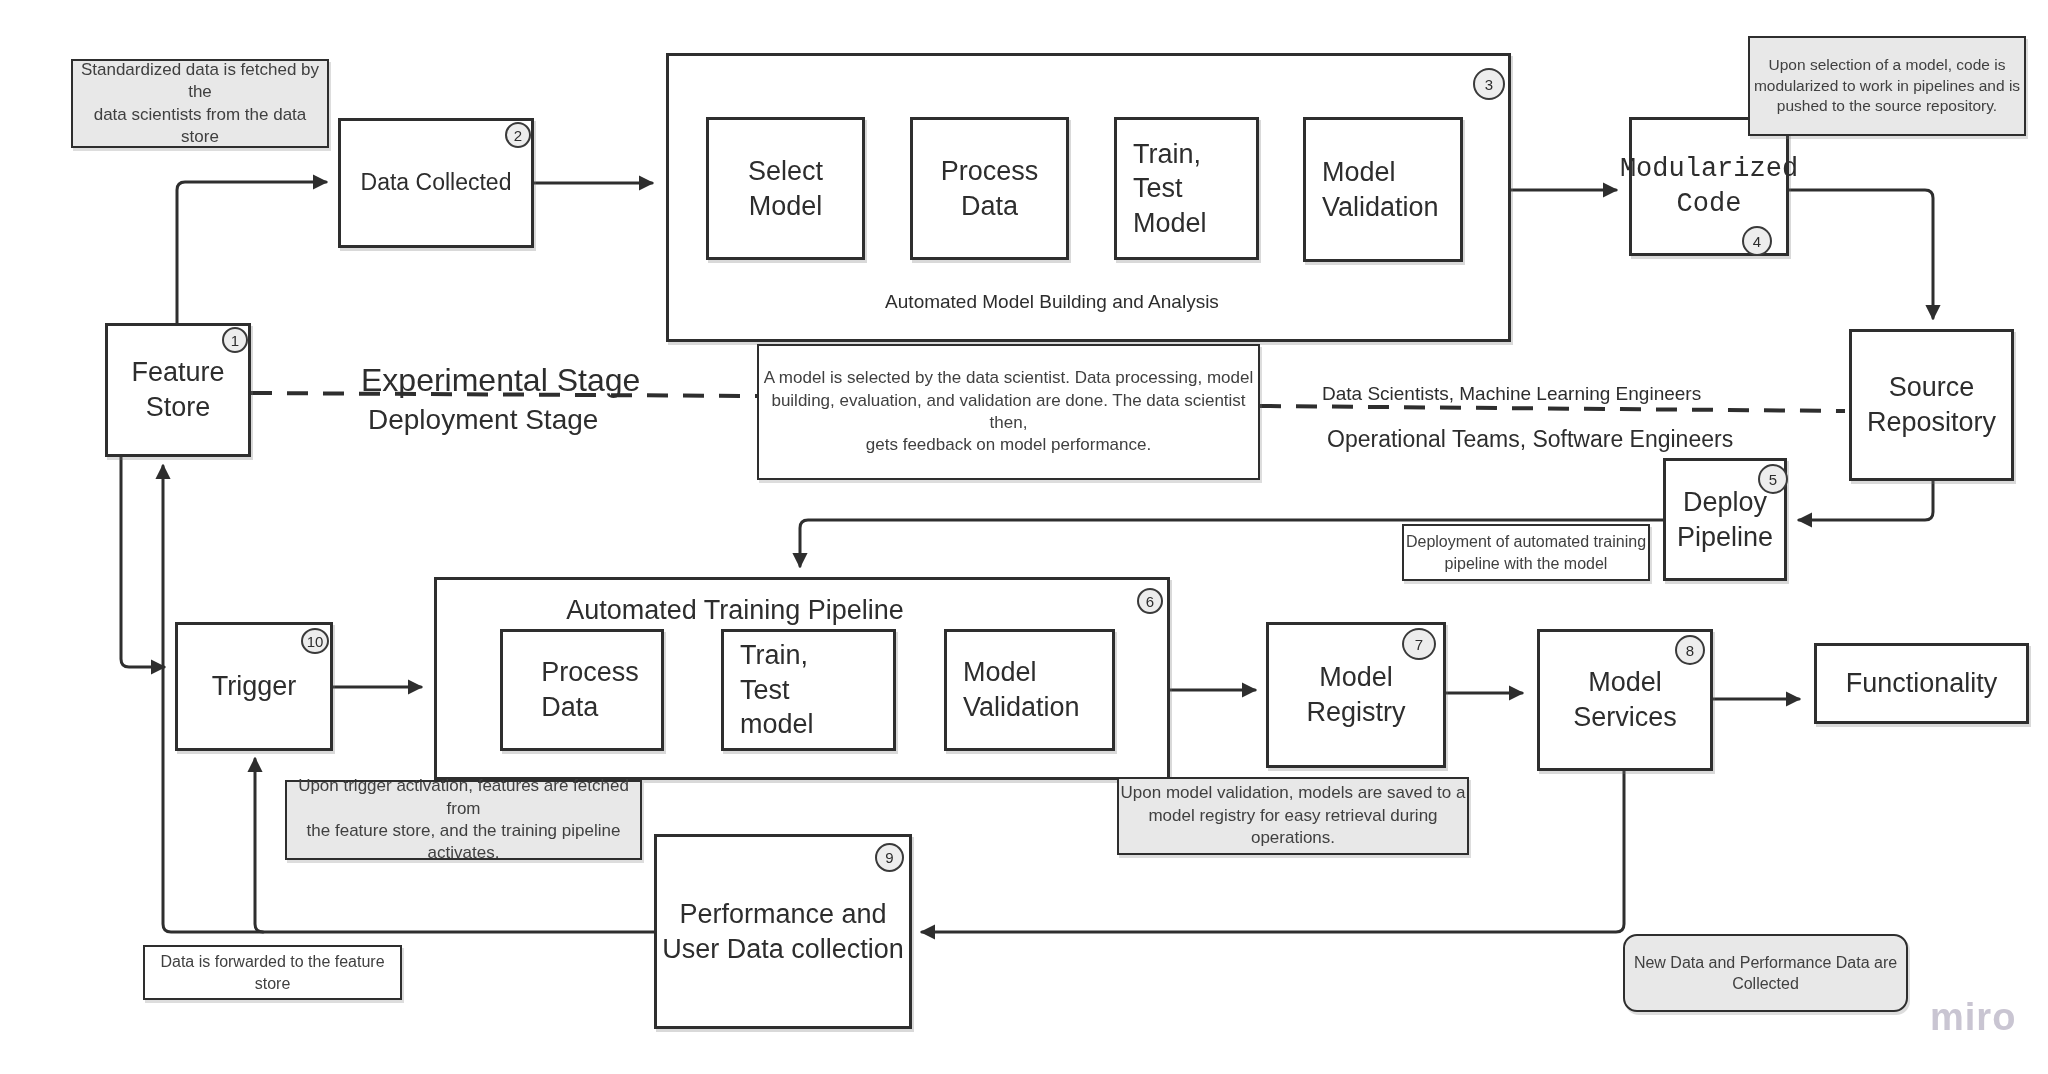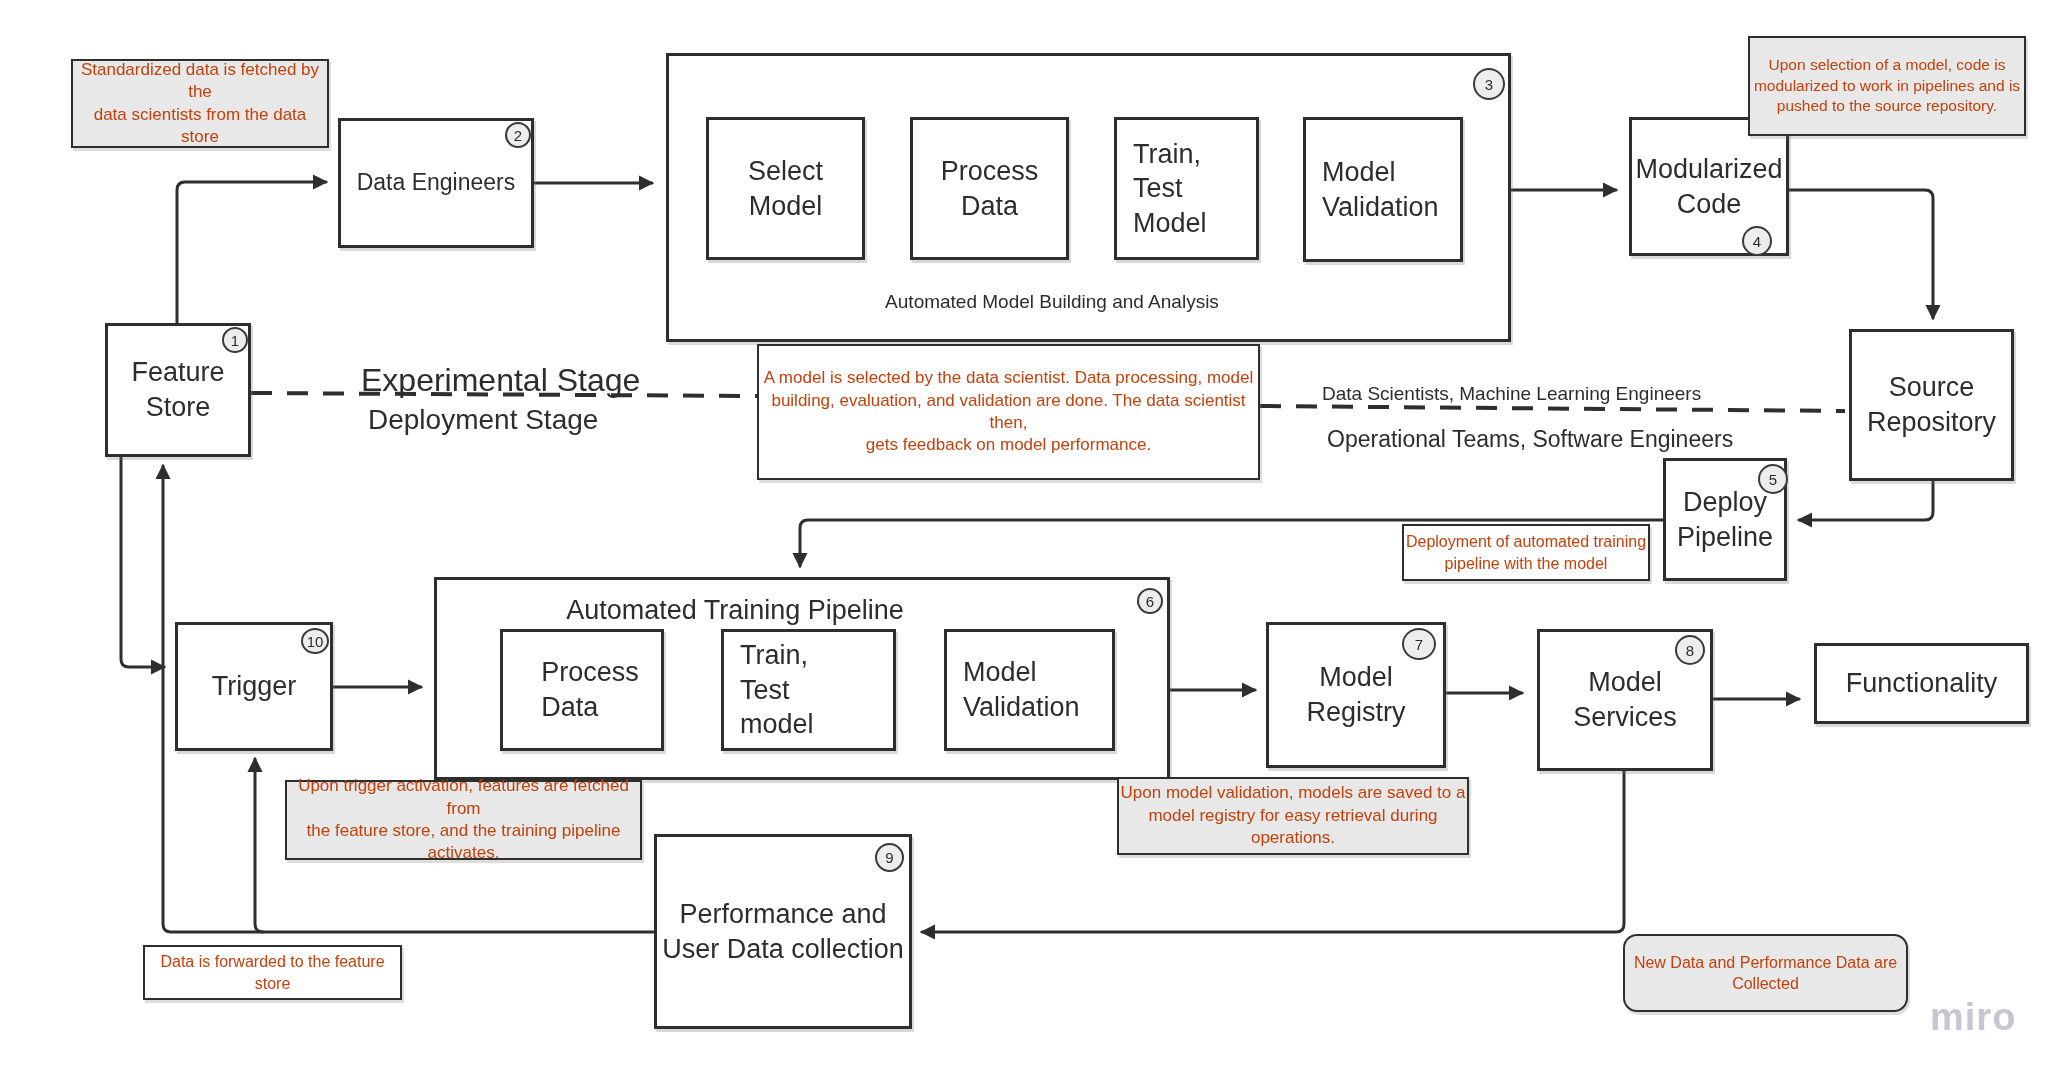--- a/index.html
+++ b/index.html
@@ -10,21 +10,21 @@
         box-shadow:2px 3px 0 rgba(120,120,120,0.28);
         display:flex;align-items:center;justify-content:center;box-sizing:border-box;}
   .node .lbl{font-size:27px;line-height:1.28;text-align:center;white-space:pre-line;color:#2d2d2d;}
   .node.left-text{justify-content:flex-start;}
   .node.left-text .lbl{text-align:left;padding-left:16px;}
   .container-box{position:absolute;background:#ffffff;border:3px solid #2e2e2e;
         box-shadow:2px 3px 0 rgba(120,120,120,0.28);box-sizing:border-box;}
   .note{position:absolute;border:2.5px solid #2e2e2e;box-sizing:border-box;
         display:flex;align-items:center;justify-content:center;text-align:center;
         box-shadow:2px 3px 0 rgba(120,120,120,0.25);}
-  .note .txt{white-space:pre-line;font-size:17px;line-height:1.32;color:#c2410c;}
+  .note .txt{white-space:pre-line;font-size:17px;line-height:1.32;color:#404040;}
   .note.gray{background:#e8e8e8;}
   .note.white{background:#ffffff;}
   .badge{position:absolute;background:#ededed;border:2px solid #3a3a3a;border-radius:50%;
          display:flex;align-items:center;justify-content:center;
          font-size:15px;color:#2d2d2d;box-sizing:border-box;z-index:5;}
   .floating-label{position:absolute;white-space:pre;color:#2d2d2d;}
   .caption{position:absolute;font-size:19px;color:#2d2d2d;text-align:center;}
   .pipeline-title{position:absolute;font-size:27px;color:#2d2d2d;text-align:center;}
   .watermark{position:absolute;left:1930px;top:996px;font-size:38px;font-weight:bold;
              letter-spacing:1px;color:#c9c5d2;}
@@ -70,37 +70,37 @@
   <div class="container-box" style="left:666px;top:53px;width:845px;height:289px;"></div>
   <div class="container-box" style="left:434px;top:577px;width:736px;height:203px;"></div>
   <div class="caption" style="left:787px;top:291px;width:530px;">Automated Model Building and Analysis</div>
   <div class="pipeline-title" style="left:470px;top:595px;width:530px;">Automated Training Pipeline</div>
 
   <div class="node" style="left:105px;top:323px;width:146px;height:134px;">
     <span class="lbl">Feature
 Store</span>
   </div>
   <div class="node" style="left:338px;top:118px;width:196px;height:130px;">
-    <span class="lbl" style="font-size:23px;">Data Engineers</span>
+    <span class="lbl" style="font-size:23px;">Data Collected</span>
   </div>
   <div class="node" style="left:706px;top:117px;width:159px;height:143px;">
     <span class="lbl">Select Model</span>
   </div>
   <div class="node" style="left:910px;top:117px;width:159px;height:143px;">
     <span class="lbl">Process Data</span>
   </div>
   <div class="node left-text" style="left:1114px;top:117px;width:145px;height:143px;">
     <span class="lbl">Train,
 Test Model</span>
   </div>
   <div class="node left-text" style="left:1303px;top:117px;width:160px;height:145px;">
     <span class="lbl">Model
 Validation</span>
   </div>
-  <div class="node" style="left:1629px;top:117px;width:160px;height:139px;">
+  <div class="node" style="left:1629px;top:117px;width:160px;height:139px;font-family:Liberation Mono, monospace;">
     <span class="lbl">Modularized
 Code</span>
   </div>
   <div class="node" style="left:1849px;top:329px;width:165px;height:152px;">
     <span class="lbl">Source
 Repository</span>
   </div>
   <div class="node" style="left:1663px;top:458px;width:124px;height:123px;">
     <span class="lbl">Deploy
 Pipeline</span>

